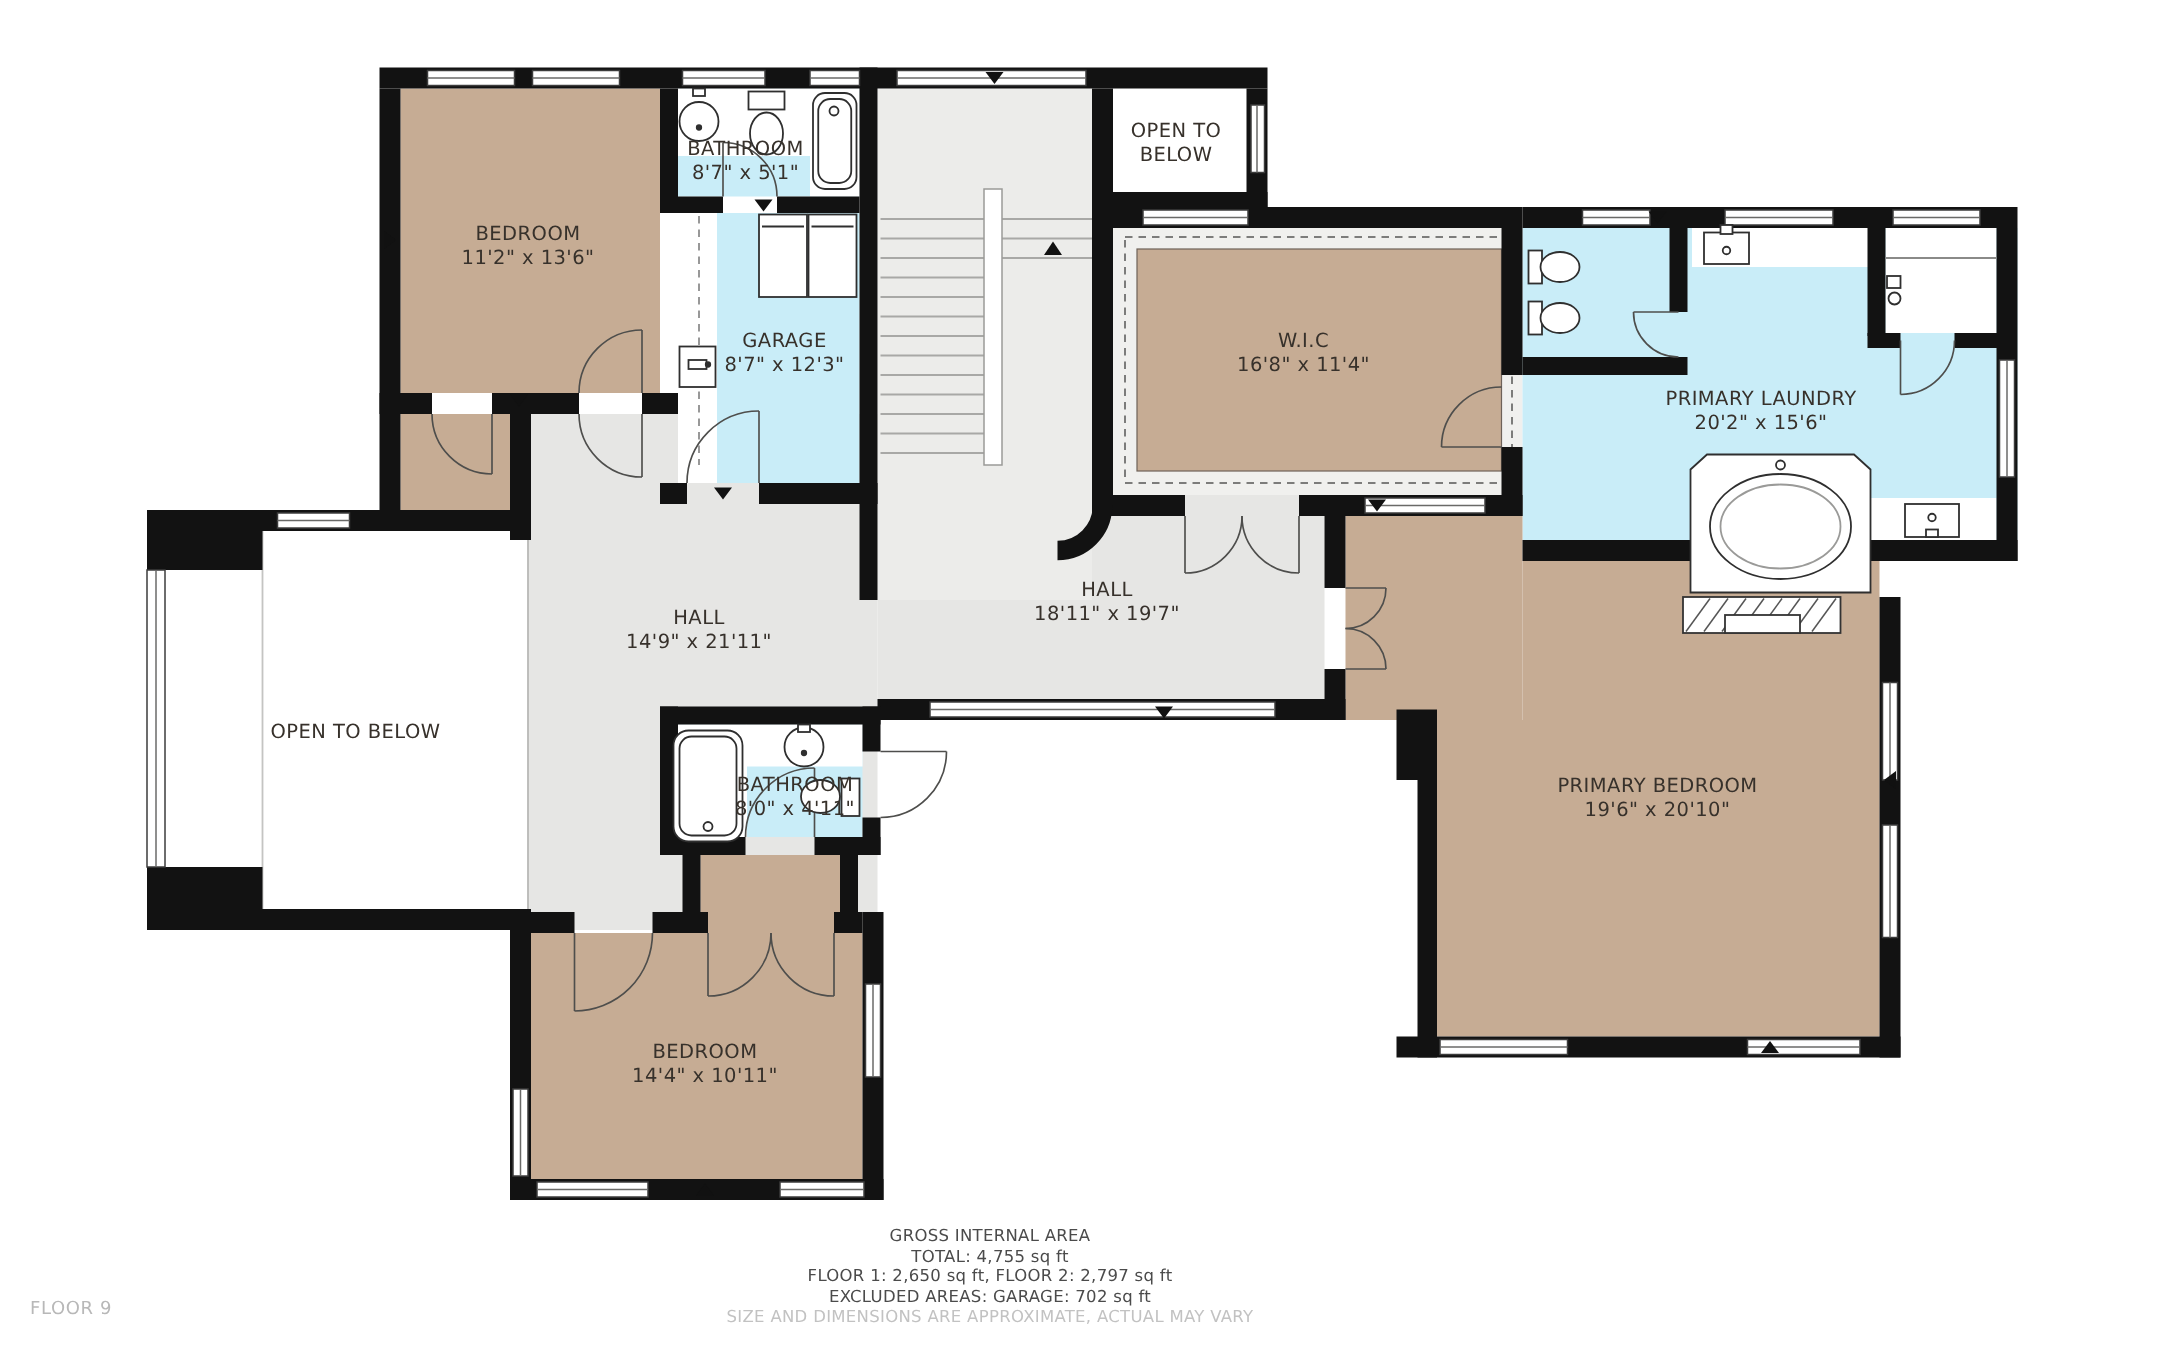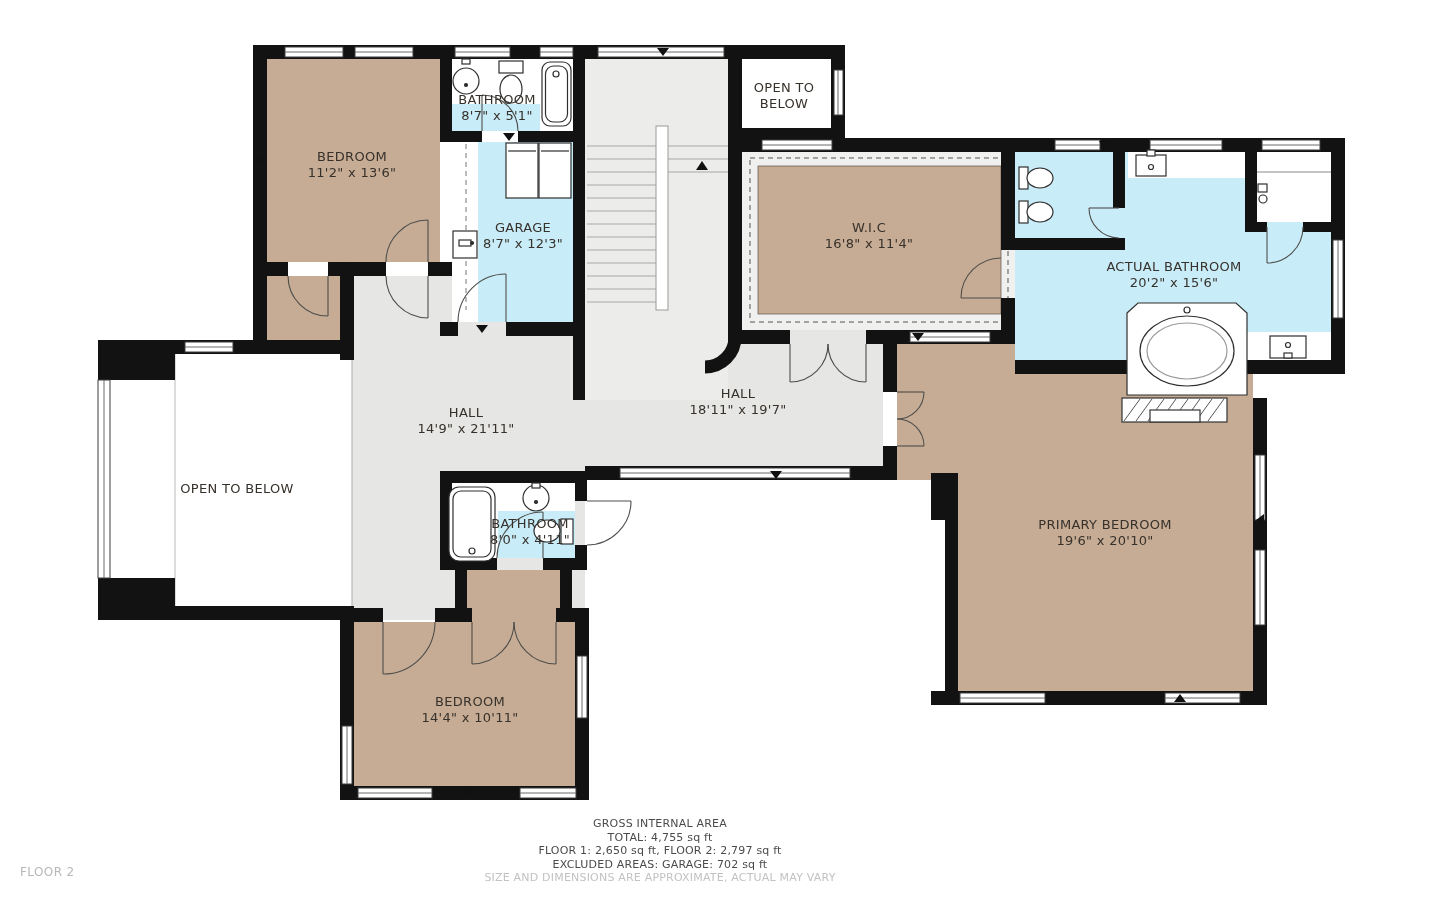--- a/index.html
+++ b/index.html
@@ -363,21 +363,21 @@
   <span class="dims">8'7" x 12'3"</span>
 </div>
 <div class="rlabel wrap" style="left:784px;top:96px;">
   <span>OPEN TO BELOW</span>
 </div>
 <div class="rlabel" style="left:869px;top:236px;">
   <span>W.I.C</span>
   <span class="dims">16'8" x 11'4"</span>
 </div>
 <div class="rlabel" style="left:1174px;top:275px;">
-  <span>ACTUAL BATHROOM</span>
+  <span>PRIMARY LAUNDRY</span>
   <span class="dims">20'2" x 15'6"</span>
 </div>
 <div class="rlabel" style="left:466px;top:421px;">
   <span>HALL</span>
   <span class="dims">14'9" x 21'11"</span>
 </div>
 <div class="rlabel" style="left:738px;top:402px;">
   <span>HALL</span>
   <span class="dims">18'11" x 19'7"</span>
 </div>
@@ -398,15 +398,15 @@
 </div>
 
 <div class="footer">
   <div>GROSS INTERNAL AREA</div>
   <div>TOTAL: 4,755 sq ft</div>
   <div>FLOOR 1: 2,650 sq ft, FLOOR 2: 2,797 sq ft</div>
   <div>EXCLUDED AREAS: GARAGE: 702 sq ft</div>
   <div class="muted">SIZE AND DIMENSIONS ARE APPROXIMATE, ACTUAL MAY VARY</div>
 </div>
 
-<div class="floor-tag">FLOOR 2</div>
+<div class="floor-tag">FLOOR 9</div>
 
 </div>
 
 </body></html>

